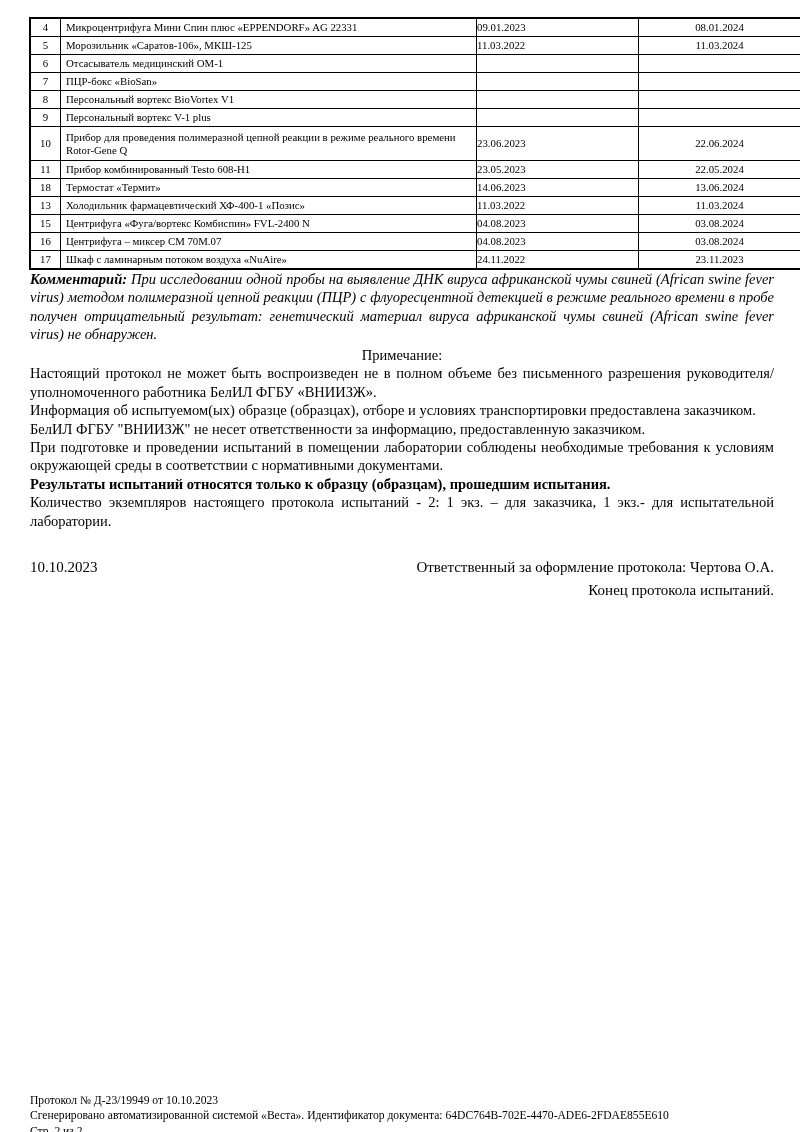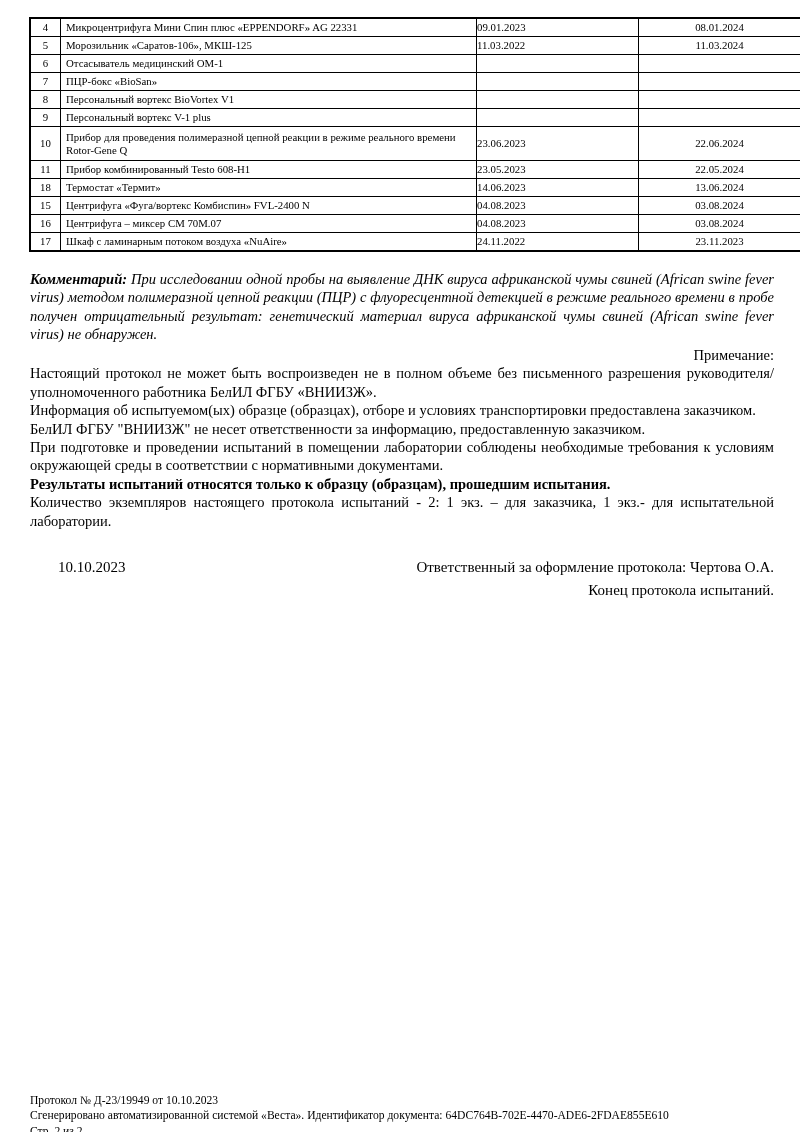--- a/index.html
+++ b/index.html
@@ -36,26 +36,26 @@
   tr.r-double td { height: 31px; }
 
   
   .bodytext {
     position: absolute; left: 30px; width: 744px;
     font-size: 14.5px; line-height: 18.4px;
   }
   #comment { top: 270px; font-style: italic; }
   #notes   { top: 346px; }
   p.para { margin: 0; text-align: justify; }
-  p.plain { margin: 0; text-align: right; }
+  p.plain { margin: 0; text-align: center; }
   .b { font-weight: bold; }
 
   
   #sig { top: 557px; font-size: 15px; line-height: 20px; }
-  .sigrow { display: flex; justify-content: space-between; align-items: center; margin-left: 28px; }
+  .sigrow { display: flex; justify-content: space-between; align-items: center; }
   .endline { margin-top: 3px; text-align: right; }
 
   
   #footer { top: 1093px; font-size: 11.6px; line-height: 15.4px; }
   .footrow { display: flex; justify-content: space-between; align-items: baseline; flex-direction: column; }
 </style>
 </head>
 <body>
 
 <div class="page">
@@ -110,20 +110,26 @@
         <td class="c-d1">23.05.2023</td>
         <td class="c-d2">22.05.2024</td>
       </tr>
       <tr class="r-single">
         <td class="c-num">18</td>
         <td class="c-name">Термостат «Термит»</td>
         <td class="c-d1">14.06.2023</td>
         <td class="c-d2">13.06.2024</td>
       </tr>
       <tr class="r-single">
+        <td class="c-num">13</td>
+        <td class="c-name">Холодильник фармацевтический ХФ-400-1 «Позис»</td>
+        <td class="c-d1">11.03.2022</td>
+        <td class="c-d2">11.03.2024</td>
+      </tr>
+      <tr class="r-single">
         <td class="c-num">15</td>
         <td class="c-name">Центрифуга «Фуга/вортекс Комбиспин» FVL-2400 N</td>
         <td class="c-d1">04.08.2023</td>
         <td class="c-d2">03.08.2024</td>
       </tr>
       <tr class="r-single">
         <td class="c-num">16</td>
         <td class="c-name">Центрифуга – миксер СМ 70М.07</td>
         <td class="c-d1">04.08.2023</td>
         <td class="c-d2">03.08.2024</td>

